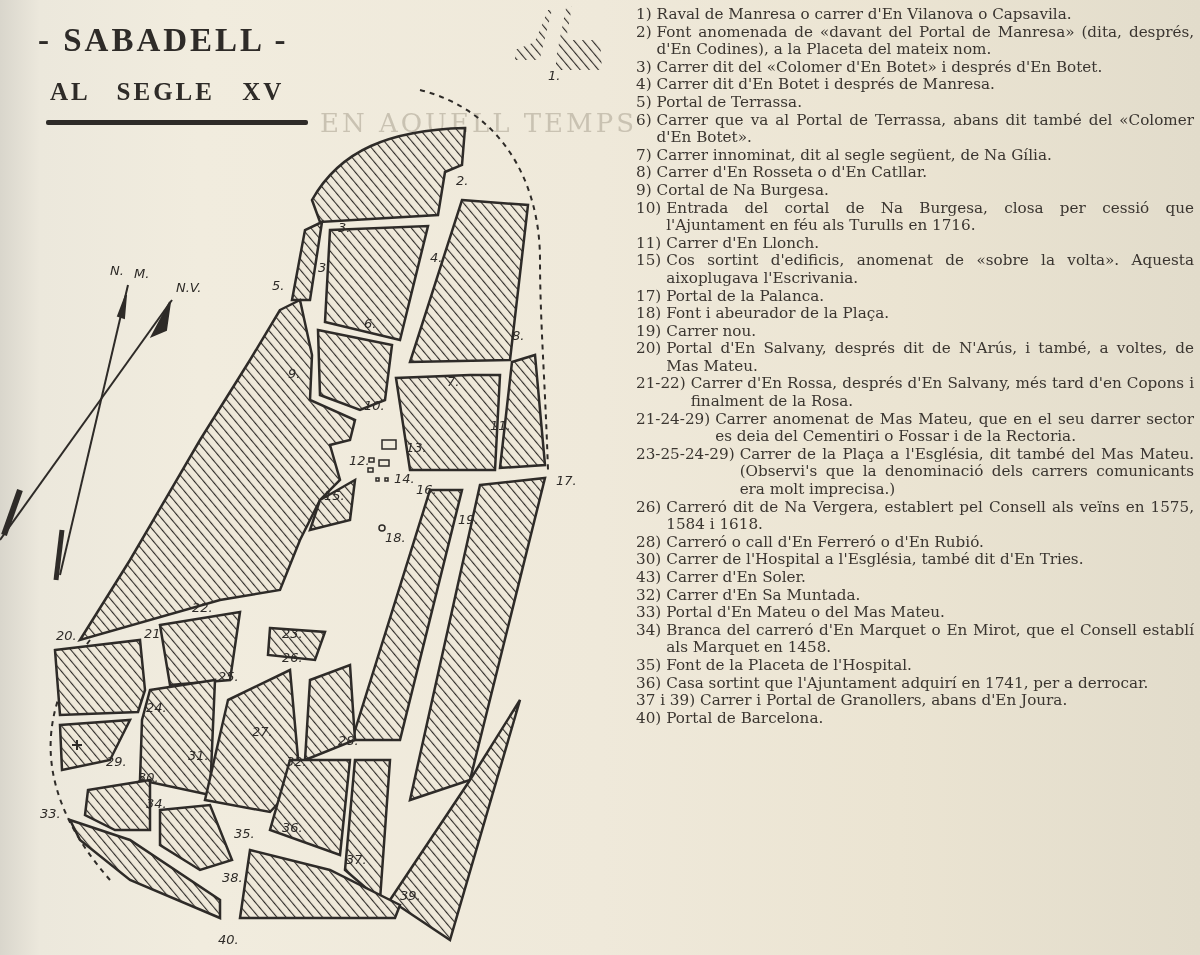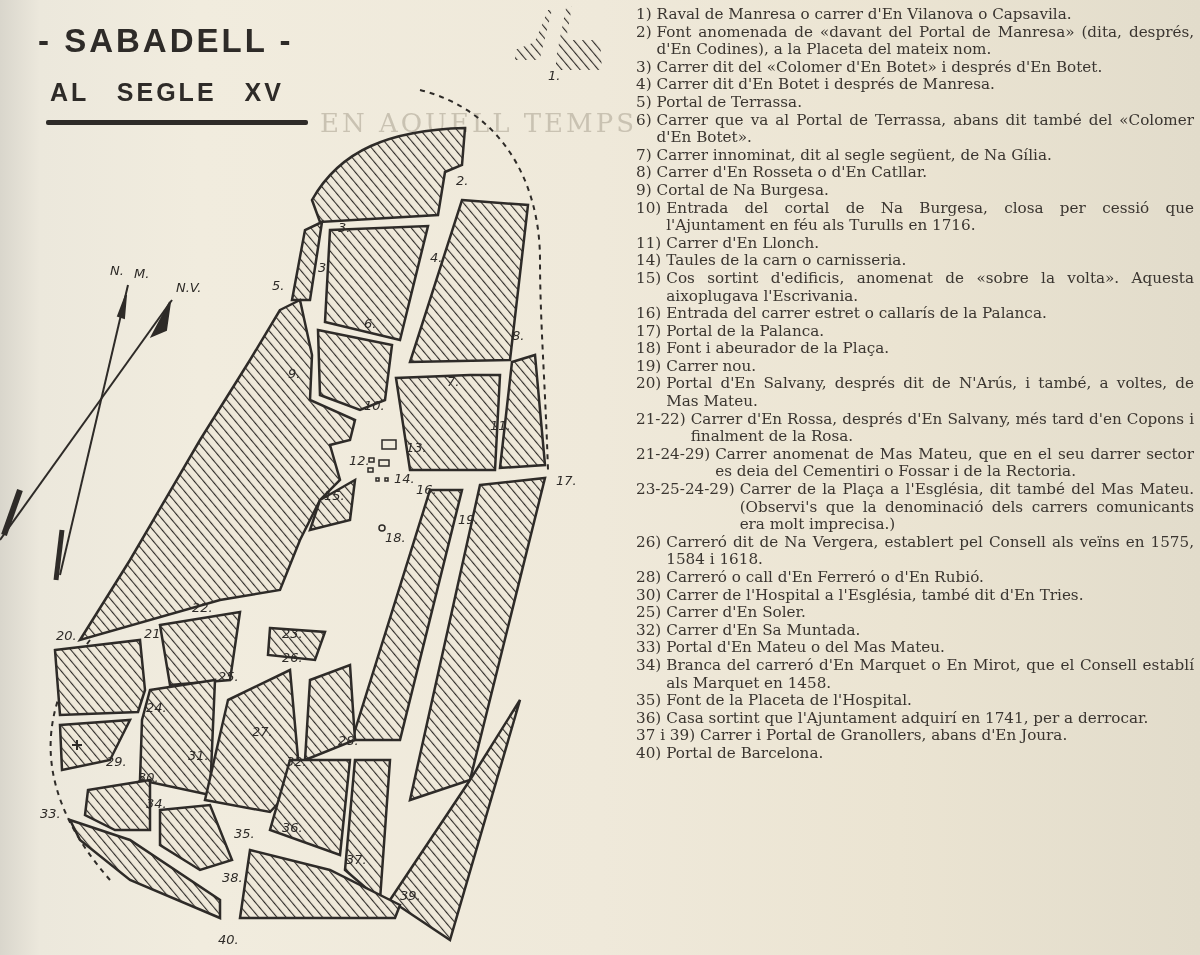--- a/index.html
+++ b/index.html
@@ -4,21 +4,21 @@
 <style>
   html, body { margin: 0; padding: 0; }
   body {
     width: 1200px; height: 955px; overflow: hidden; position: relative;
     background: linear-gradient(90deg, #d9d6cc 0px, #ece8dc 40px, #f1ecde 200px, #efe9da 600px, #ebe4d2 900px, #e2dccb 1200px);
     font-family: "DejaVu Serif", serif;
     color: #3a3530;
   }
   #page { position: absolute; inset: 0; }
   .title {
-    position: absolute; font-family: Liberation Sans, sans-serif; font-weight: bold;
+    position: absolute; font-family: Liberation Serif, serif; font-weight: bold;
     color: #2e2b28; letter-spacing: 3px; white-space: nowrap; text-align: right;
   }
   .title-1 { left: 38px; top: 22px; font-size: 33px; }
   .title-2 { left: 50px; top: 78px; font-size: 25px; word-spacing: 18px; }
   .title-underline {
     position: absolute; left: 46px; top: 120px; width: 262px; height: 5px;
     background: #2e2b28; border-radius: 2px;
   }
   .ghost-text {
     position: absolute; left: 320px; top: 108px; font-size: 26px; color: #c9c2b2;
@@ -202,32 +202,24 @@
       </div>
       <div class="legend-item">
         <span class="legend-num">10)</span>
         <span class="legend-text">Entrada del cortal de Na Burgesa, closa per cessió que l'Ajuntament en féu als Turulls en 1716.</span>
       </div>
       <div class="legend-item">
         <span class="legend-num">11)</span>
         <span class="legend-text">Carrer d'En Llonch.</span>
       </div>
       <div class="legend-item">
-        <span class="legend-num">14)</span>
-        <span class="legend-text">Taules de la carn o carnisseria.</span>
-      </div>
-      <div class="legend-item">
         <span class="legend-num">15)</span>
         <span class="legend-text">Cos sortint d'edificis, anomenat de «sobre la volta». Aquesta aixoplugava l'Escrivania.</span>
       </div>
       <div class="legend-item">
-        <span class="legend-num">16)</span>
-        <span class="legend-text">Entrada del carrer estret o callarís de la Palanca.</span>
-      </div>
-      <div class="legend-item">
         <span class="legend-num">17)</span>
         <span class="legend-text">Portal de la Palanca.</span>
       </div>
       <div class="legend-item">
         <span class="legend-num">18)</span>
         <span class="legend-text">Font i abeurador de la Plaça.</span>
       </div>
       <div class="legend-item">
         <span class="legend-num">19)</span>
         <span class="legend-text">Carrer nou.</span>
@@ -254,21 +246,21 @@
       </div>
       <div class="legend-item">
         <span class="legend-num">28)</span>
         <span class="legend-text">Carreró o call d'En Ferreró o d'En Rubió.</span>
       </div>
       <div class="legend-item">
         <span class="legend-num">30)</span>
         <span class="legend-text">Carrer de l'Hospital a l'Església, també dit d'En Tries.</span>
       </div>
       <div class="legend-item">
-        <span class="legend-num">25)</span>
+        <span class="legend-num">43)</span>
         <span class="legend-text">Carrer d'En Soler.</span>
       </div>
       <div class="legend-item">
         <span class="legend-num">32)</span>
         <span class="legend-text">Carrer d'En Sa Muntada.</span>
       </div>
       <div class="legend-item">
         <span class="legend-num">33)</span>
         <span class="legend-text">Portal d'En Mateu o del Mas Mateu.</span>
       </div>

